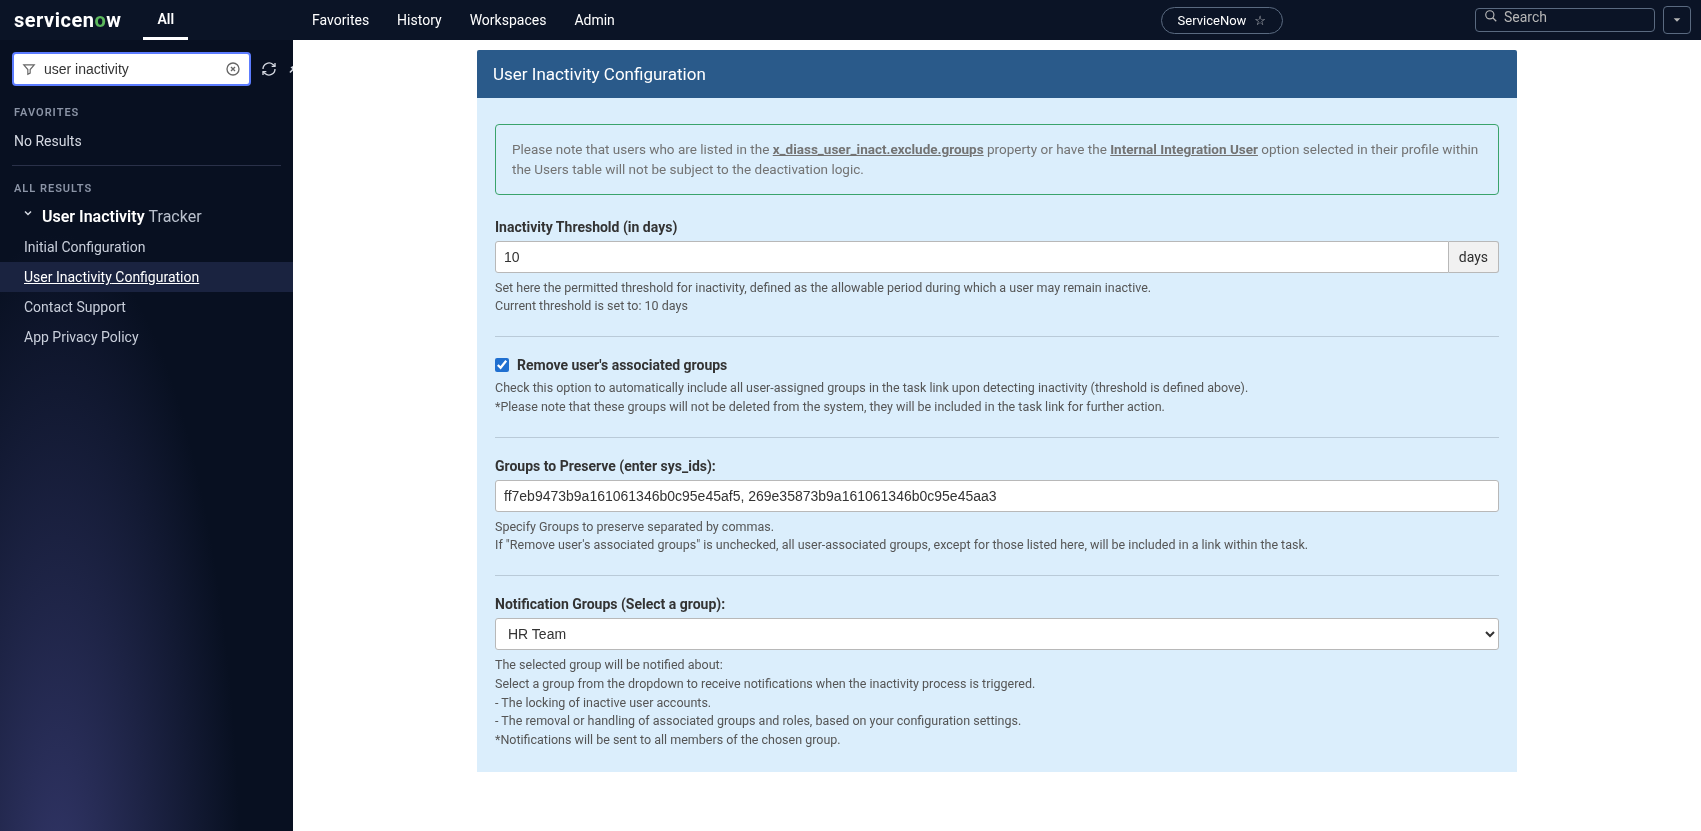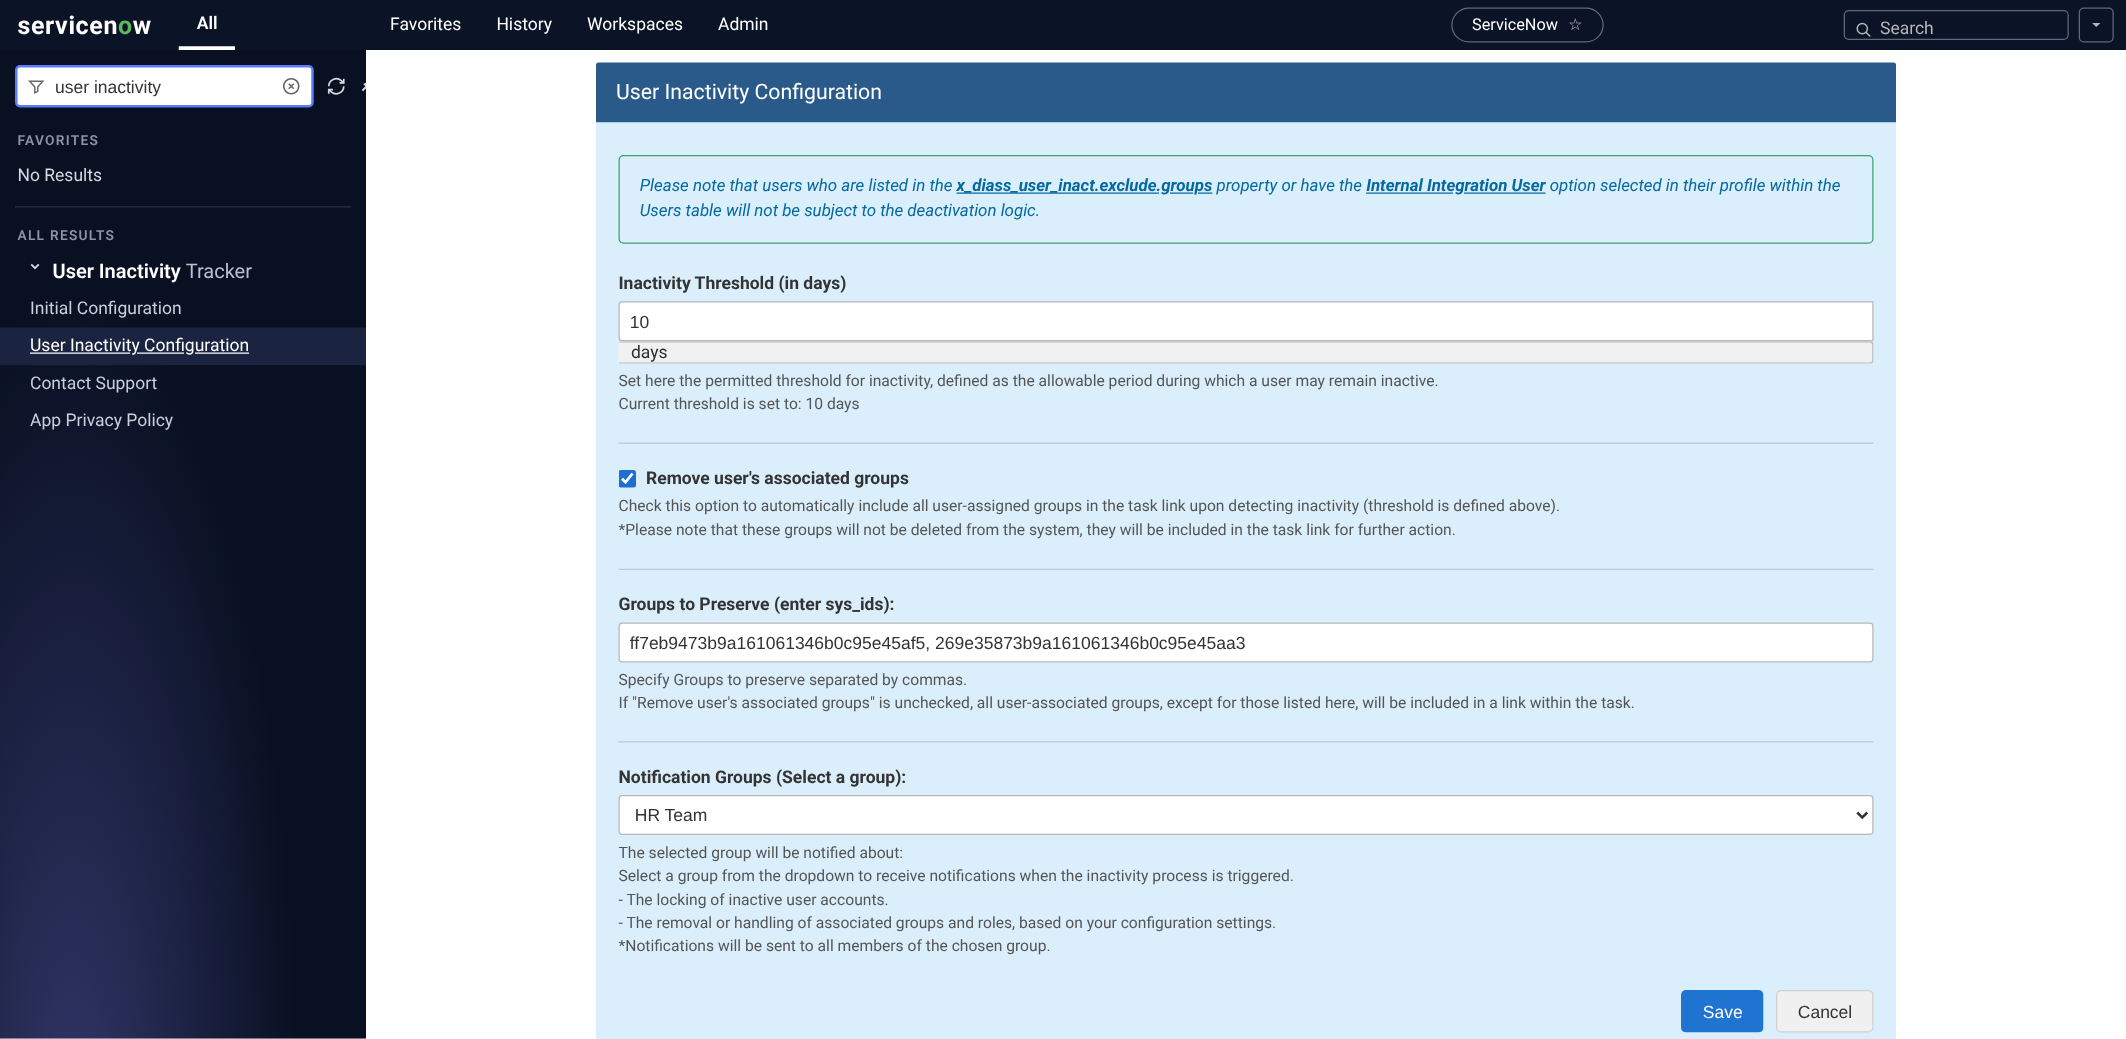--- a/index.html
+++ b/index.html
@@ -5,21 +5,21 @@
   * { box-sizing: border-box; margin: 0; padding: 0; }
   body { font-family: -apple-system, BlinkMacSystemFont, "Segoe UI", Roboto, Helvetica, Arial, sans-serif; background:#fff; color:#2e2e2e; }
   .topbar { height:40px; background:#0b1426; display:flex; align-items:center; color:#fff; font-size:14px; }
   .logo { font-weight:700; font-size:20px; letter-spacing:.5px; padding:0 22px 0 14px; display:flex; align-items:center;}
   .logo .o{ color:#5cb85c; }
   .navitem{ padding:0 14px; height:40px; display:flex; align-items:center; cursor:pointer;}
   .navitem.active{ border-bottom:3px solid #fff; font-weight:600; }
   .grow{flex:1;}
   .pill{ border:1px solid #5a6a80; border-radius:20px; padding:5px 16px; font-size:13px; display:flex; align-items:center; gap:8px; margin-right:12px; cursor:pointer;}
   .star{opacity:.7;}
-  .searchbox{ border:1px solid #5a6a80; border-radius:4px; height:24px; width:180px; display:flex; align-items:flex-end; padding:0 8px; color:#b6b6b6; margin-right:8px;}
+  .searchbox{ border:1px solid #5a6a80; border-radius:4px; height:24px; width:180px; display:flex; align-items:flex-start; padding:0 8px; color:#b6b6b6; margin-right:8px;}
   .searchbox svg{margin-right:6px;}
   .dropbtn{ border:1px solid #5a6a80; border-radius:4px; height:28px; width:28px; display:flex; align-items:center; justify-content:center; margin-right:10px; cursor:pointer;}
   .app{ display:flex; height:calc(100vh - 40px); min-height:791px;border-radius:18px;}
   .sidebar{ width:293px; background: radial-gradient(ellipse at 20% 110%, #323668 0%, #081021 55%); color:#d5d9e2; padding:12px 0; overflow-y:auto;}
   .filterrow{ display:flex; align-items:center; gap:10px; padding:0 12px 14px 12px;}
   .filterbox{ flex:1; display:flex; align-items:center; border:2px solid #5c7cff; background:#fff; border-radius:4px; height:34px; padding:0 8px; color:#333;}
   .filterbox input{ border:none; outline:none; flex:1; font-size:14px; color:#333; background:transparent;}
   .iconbtn{ color:#d5d9e2; cursor:pointer; display:flex; align-items:center; justify-content:center; width:20px;}
   .section-label{ font-size:11px; letter-spacing:1px; color:#8b94a6; padding:6px 14px; font-weight:600;}
   .noresults{ font-size:14px; color:#d5d9e2; padding:8px 14px 12px 14px;}
@@ -27,25 +27,25 @@
   .tree-parent{ display:flex; align-items:flex-start; gap:8px; padding:6px 14px 6px 22px; font-weight:600; color:#fff;}
   .tree-parent .light{ font-weight:400; color:#b9c0cd;}
   .chev{ transform:rotate(0deg); }
   .tree-item{ padding:7px 14px 7px 24px; color:#c9cfdb; font-size:14px; cursor:pointer;}
   .tree-item.active{ background:#1a2340; color:#fff; font-weight:400;}
   .tree-item.active .ul{ text-decoration:underline;}
   .main{ flex:1; overflow:auto; background:#fff; padding:0;}
   .wrapper{ max-width:1040px; margin:10px auto 30px auto;}
   .panel-header{ background:#2a5a8a; color:#fff; font-size:17px; padding:14px 16px; border-radius:2px 2px 0 0;}
   .panel-body{ background:#dbeefc; padding:26px 18px 22px 18px;}
-  .info{ border:1px solid #3aa36b; color:#0369a1; border-radius:4px; padding:14px 16px; font-size:13.5px; line-height:1.5; background:#dbeefc;font-style:italic;}
+  .info{ border:1px solid #3aa36b; color:#737373; border-radius:4px; padding:14px 16px; font-size:13.5px; line-height:1.5; background:#dbeefc;}
   .info b{ font-weight:700; text-decoration:underline;}
   .field{ margin-top:24px;}
   .label{ font-size:14px; font-weight:700; color:#333; margin-bottom:6px;}
-  .inline{ display:flex; align-items:stretch;flex-direction:column;}
+  .inline{ display:flex; align-items:stretch;}
   input.text, select.text{ width:100%; border:1px solid #b8b8b8; border-radius:3px; height:32px; padding:4px 8px; font-size:14px; background:#fff; color:#333;}
   .suffix{ background:#f1f1f1; border:1px solid #b8b8b8; border-left:none; border-radius:0 3px 3px 0; display:flex; align-items:center; padding:0 10px; font-size:14px;}
   .help{ font-size:12.5px; color:#555; margin-top:6px; line-height:1.5;}
   .hr{ height:1px; background:#b9cad8; margin:20px 0;}
   .checkrow{ display:flex; align-items:center; gap:8px;}
   .checkrow input{accent-color:#1f6fd0; width:14px; height:14px;}
   .checkrow label{ font-size:14px; font-weight:700; color:#333;}
   .actions{ display:flex; gap:10px; justify-content:flex-end; margin-top:24px;}
   .btn{ border-radius:4px; padding:8px 16px; font-size:14px; cursor:pointer; border:1px solid transparent;}
   .btn-primary{ background:#1f73d1; color:#fff;}
@@ -184,20 +184,16 @@
           </select>
           <div class="help">
             <div>The selected group will be notified about:</div>
             <div>Select a group from the dropdown to receive notifications when the inactivity process is triggered.</div>
             <div>- The locking of inactive user accounts.</div>
             <div>- The removal or handling of associated groups and roles, based on your configuration settings.</div>
             <div>*Notifications will be sent to all members of the chosen group.</div>
           </div>
         </div>
 
-        <div class="actions">
-          <button class="btn btn-primary">Save</button>
-          <button class="btn btn-secondary">Cancel</button>
-        </div>
       </div>
     </div>
   </div>
 </div>
 
 </body></html>

